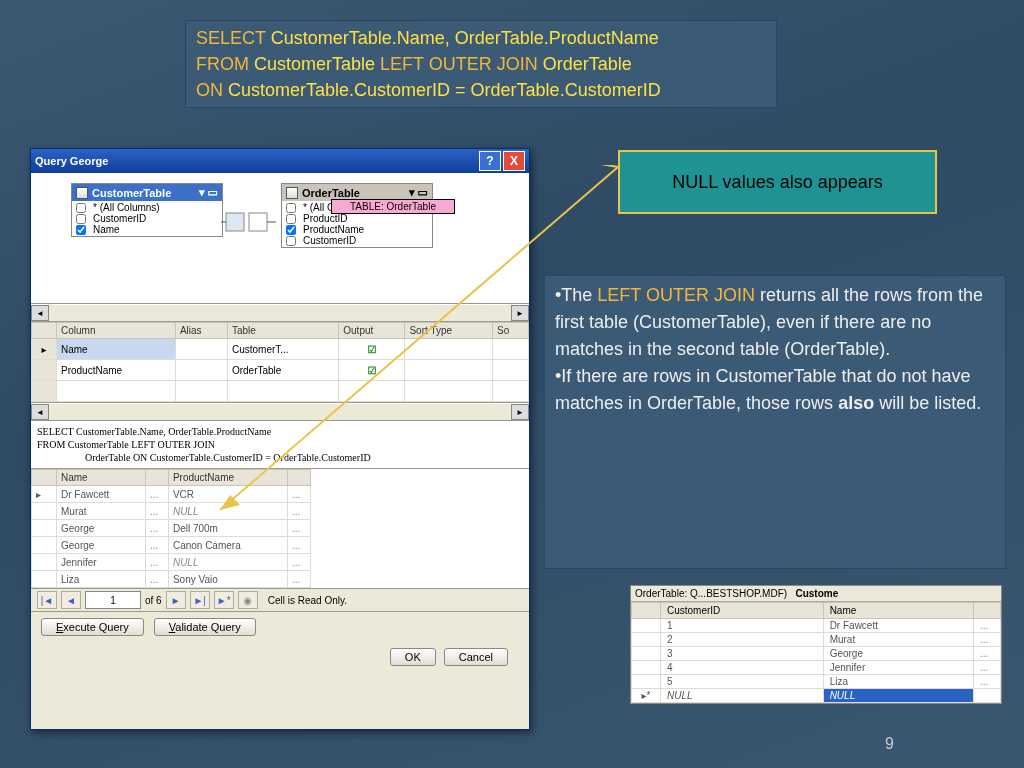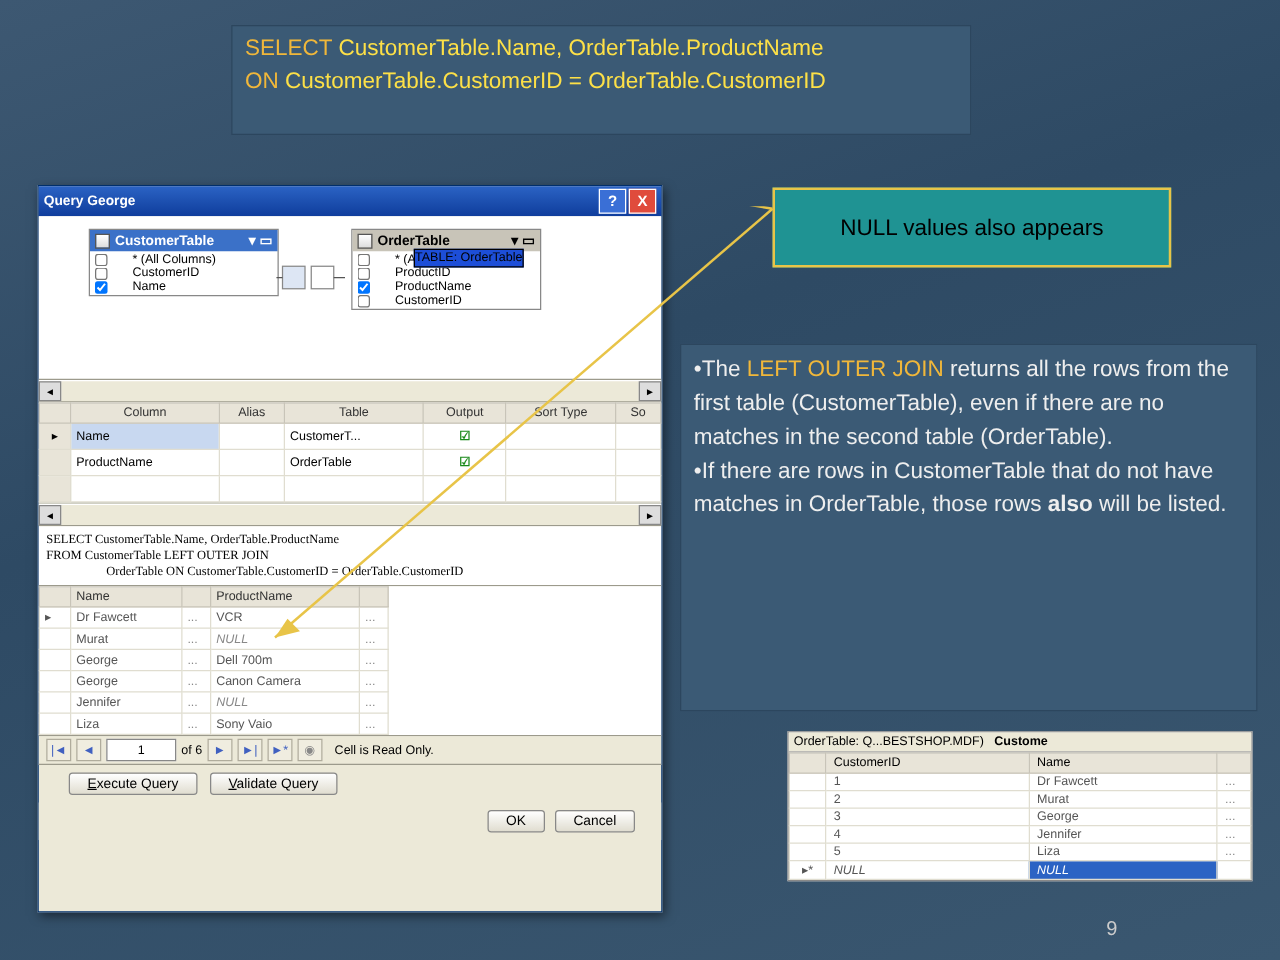--- a/index.html
+++ b/index.html
@@ -34,34 +34,34 @@
 .qb-title .close{background:#e04b3c;color:#fff;font-weight:bold}
 
 .diagram{position:relative;height:130px;background:#fff;border-bottom:1px solid #9c9a8c}
 .tbl-win{position:absolute;border:1px solid #888;background:#fff;width:150px}
 .tbl-win.active .tw-head{background:#3b71c8;color:#fff}
 .tw-head{background:#c8c4b8;padding:2px 4px;font-weight:bold;display:flex;
   align-items:center;gap:4px}
 .tw-head .grid-icon{width:10px;height:10px;background:linear-gradient(#fff,#ddd);
   border:1px solid #555;display:inline-block}
 .tw-body{padding:1px 2px}
-.tw-row{display:flex;align-items:center;gap:20px;padding:0 2px;font-size:10px}
+.tw-row{display:flex;align-items:center;gap:7px;padding:0 2px;font-size:10px}
 .tw-row input{width:10px;height:10px;margin:0}
-.tooltip{position:absolute;background:#1d4ed8;border:1px solid #000;padding:1px 0;
+.tooltip{position:absolute;background:#f9a8d4;border:1px solid #000;padding:1px 18px;
   font-size:10px;z-index:20}
 
 .hscroll{height:16px;background:#ece9d8;border-top:1px solid #fff;
   border-bottom:1px solid #9c9a8c;display:flex;align-items:center}
 .hscroll .arrow-btn{width:16px;height:14px;background:#ddd;border:1px solid #888;
   display:flex;align-items:center;justify-content:center;font-size:8px}
 .hscroll .track{flex:1;background:#f4f2e8}
 
 .grid{background:#fff;border-bottom:1px solid #9c9a8c}
 .grid table{border-collapse:collapse;width:100%;font-size:10px}
-.grid th{background:#e8e4d8;border:1px solid #c8c4b8;padding:2px 4px;text-align:center;
+.grid th{background:#e8e4d8;border:1px solid #c8c4b8;padding:2px 4px;text-align:left;
   font-weight:normal;color:#333}
 .grid td{border:1px solid #e0ddd0;padding:2px 4px;height:16px}
 .grid .rowhdr{width:16px;background:#e8e4d8;text-align:center}
 .grid .chk{color:#1a8a1a;font-weight:bold;text-align:center}
 .grid .selected{background:#c8d8f0}
 
 .sql-pane{padding:4px 6px;font-size:10px;background:#fff;border-bottom:1px solid #9c9a8c;
   line-height:13px;font-family:'MS Sans Serif',Tahoma}
 .sql-pane .ind{margin-left:48px}
 
@@ -72,21 +72,21 @@
 .results td{border:1px solid #e0ddd0;padding:1px 4px;color:#555;height:14px}
 .results .null{font-style:italic;color:#888}
 .results .dots{color:#888}
 
 .nav{height:22px;background:#ece9d8;display:flex;align-items:center;padding:0 6px;
   gap:4px;border-bottom:1px solid #9c9a8c;font-size:10px}
 .nav .nbtn{width:18px;height:16px;background:#f0ede0;border:1px solid #b0ac9c;
   display:flex;align-items:center;justify-content:center;color:#4060c0;cursor:default}
 .nav input{width:50px;height:14px;font-size:10px;text-align:center;border:1px solid #888}
 
-.btnrow{padding:6px 24px;display:flex;gap:10px}
+.btnrow{padding:6px 10px;display:flex;gap:10px}
 .winbtn{background:linear-gradient(#fff,#e0ddd0);border:1px solid #888;
   border-radius:3px;padding:2px 14px;font-size:11px;cursor:default}
 .dlg-foot{padding:6px 21px;display:flex;justify-content:flex-end;gap:8px;
   background:#ece9d8}
 .winbtn u{text-decoration:underline}
 
 
 .mini-tbl{position:absolute;left:630px;top:585px;width:370px;background:#fff;
   border:1px solid #888;color:#000;font-size:10px}
 .mini-tbl .tabs{background:#ece9d8;padding:2px 4px;border-bottom:1px solid #aaa}
@@ -100,20 +100,23 @@
 .mini-tbl .dots{color:#888}
 </style>
 </head>
 <body>
 
 <div class="slide">
 
   <div class="sql-box">
     <div>
       <span class="kw">SELECT</span><span> CustomerTable.Name, OrderTable.ProductName</span>
+    </div>
+    <div>
+      <span class="kw">FROM</span><span> CustomerTable </span><span class="kw">LEFT OUTER JOIN</span><span> OrderTable</span>
     </div>
     <div>
       <span class="kw">ON</span><span> CustomerTable.CustomerID = OrderTable.CustomerID</span>
     </div>
   </div>
 
   <div class="callout">NULL values also appears</div>
 
   <svg class="arrow" viewBox="0 0 430 370">
     <line x1="428" y1="2" x2="30" y2="345" stroke="#e8c448" stroke-width="2"></line>

